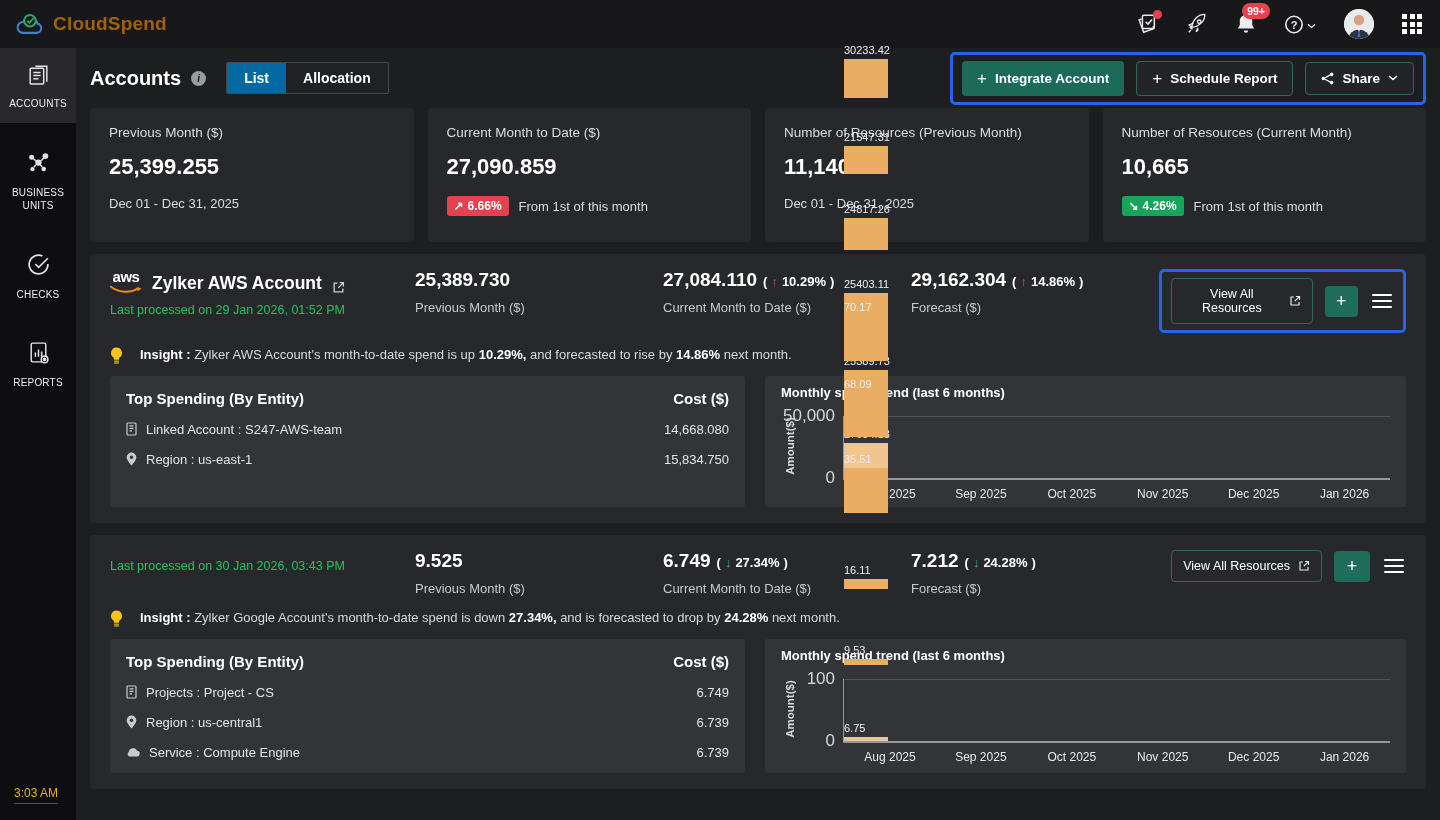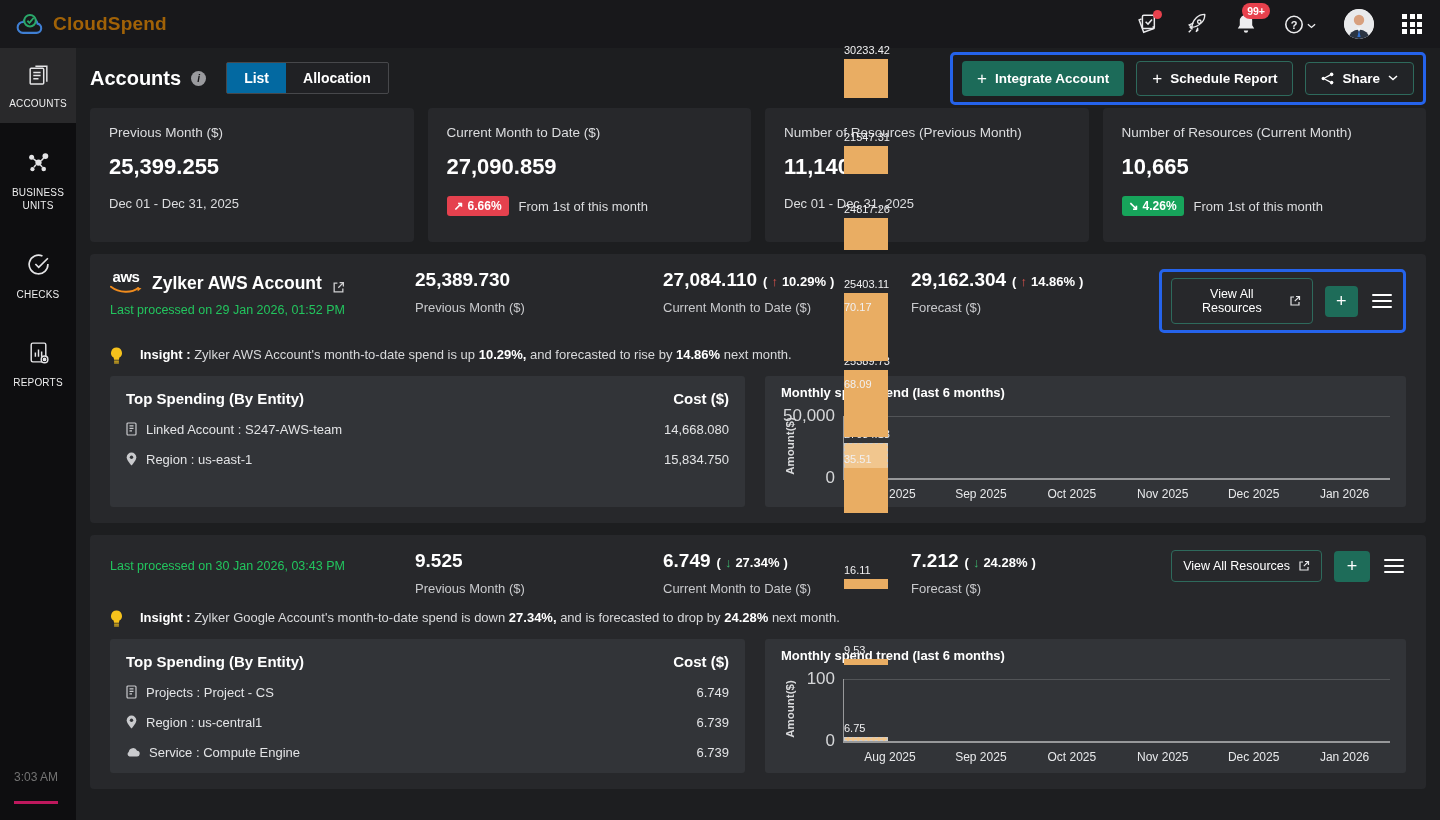--- a/index.html
+++ b/index.html
@@ -18,21 +18,21 @@
   .grid9 { display:grid; grid-template-columns:repeat(3,5px); gap:2.5px; }
   .grid9 i { width:5px; height:5px; background:#fff; display:block; }
   .chev { margin-left:2px; }
 
   
   .layout { flex:1; display:flex; min-height:0; }
   .sidebar { width:76px; background:#0e0e10; position:relative; flex:0 0 76px; }
   .side-item { display:flex; flex-direction:column; align-items:center; gap:7px; padding:13px 2px 12px; margin-bottom:14px; cursor:pointer; text-align:center; }
   .side-item.active { background:#29292b; }
   .side-label { color:#ededee; font-size:10px; line-height:1.35; letter-spacing:.2px; }
-  .clock { position:absolute; left:14px; bottom:16px; color:#737373; font-size:12px; border-bottom:3px solid #be185d; padding-bottom:17px; cursor:pointer; }
+  .clock { position:absolute; left:14px; bottom:16px; color:#eab308; font-size:12px; border-bottom:1px solid #be185d; padding-bottom:3px; cursor:pointer; }
 
   .main { flex:1; padding:0 14px; min-width:0; }
 
   
   .main-header { height:60px; display:flex; align-items:center; justify-content:space-between; }
   .mh-left { display:flex; align-items:center; }
   .page-title { color:#fff; font-size:20px; font-weight:bold; }
   .info-ic { width:15px; height:15px; border-radius:50%; background:#9a9b9e; color:#151517; font-size:10px; font-weight:bold; display:flex; align-items:center; justify-content:center; margin-left:10px; cursor:pointer; font-style:italic; }
   .segmented { display:flex; border:1px solid #47484b; background:#202124; margin-left:20px; border-radius:2px; }
   .seg-btn { padding:7px 17px; color:#fff; font-size:14px; font-weight:bold; background:transparent; border:none; cursor:pointer; font-family:inherit; }

